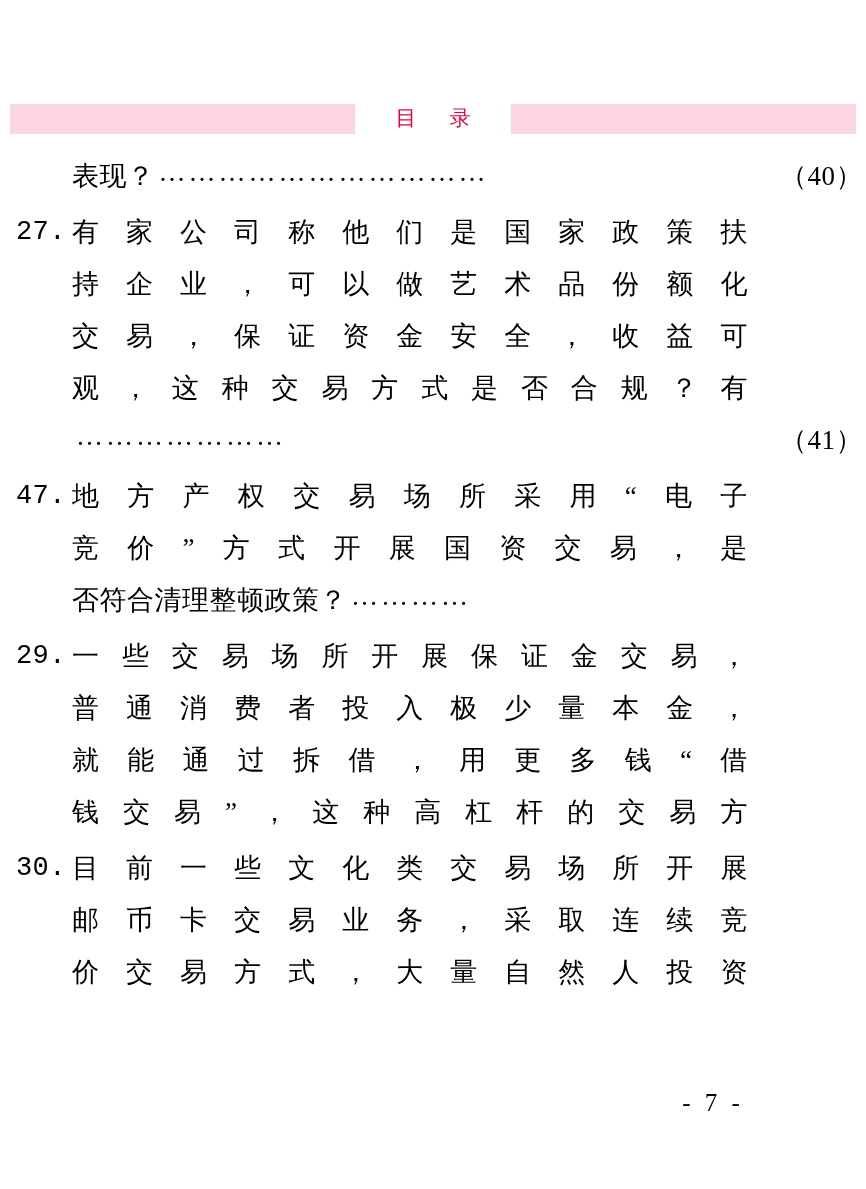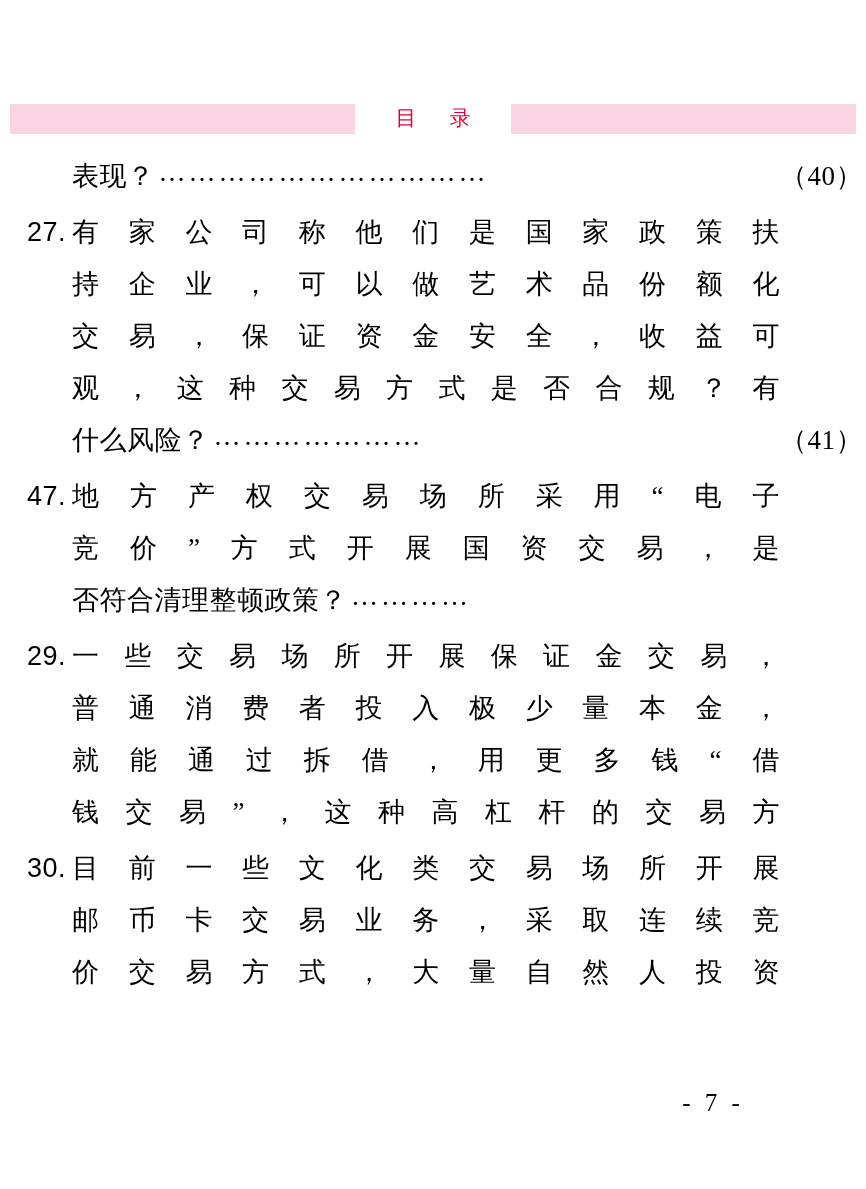--- a/index.html
+++ b/index.html
@@ -65,21 +65,21 @@
     font-size: 27px;
     line-height: 52px;
     color: #000;
     letter-spacing: 0.5px;
   }
   .num {
     width: 72px;
     text-align: right;
     flex: 0 0 72px;
     font-size: 27px;
-    font-family: Liberation Sans, sans-serif;
+    font-family: Liberation Mono, monospace;
     padding-right: 6px;
     box-sizing: border-box;
   }
   .num.empty {
     visibility: hidden;
   }
   .text {
     flex: 0 0 auto;
     white-space: pre;
   }
@@ -104,20 +104,21 @@
     top: -4px;
   }
   .page {
     flex: 0 0 auto;
     width: 86px;
     text-align: right;
     padding-right: 46px;
     box-sizing: border-box;
     font-size: 27px;
     font-family: "Liberation Serif", "DejaVu Serif", serif;
+    margin-left: 32px;
   }
   .page.blank {
     visibility: hidden;
   }
 
   
   .footer {
     position: absolute;
     left: 0;
     bottom: 72px;
@@ -221,21 +222,20 @@
           <span>否</span>
           <span>合</span>
           <span>规</span>
           <span>？</span>
           <span>有</span>
         </span>
         <span class="page blank"></span>
       </div>
       <div class="toc-line">
         <span class="num empty">27.</span>
-        <span class="text">什么风险？</span>
         <span class="leader">…………………</span>
         <span class="page">（41）</span>
       </div>
     </div>
     <div class="toc-entry">
       <div class="toc-line">
         <span class="num">47.</span>
         <span class="text justify">
           <span>地</span>
           <span>方</span>

